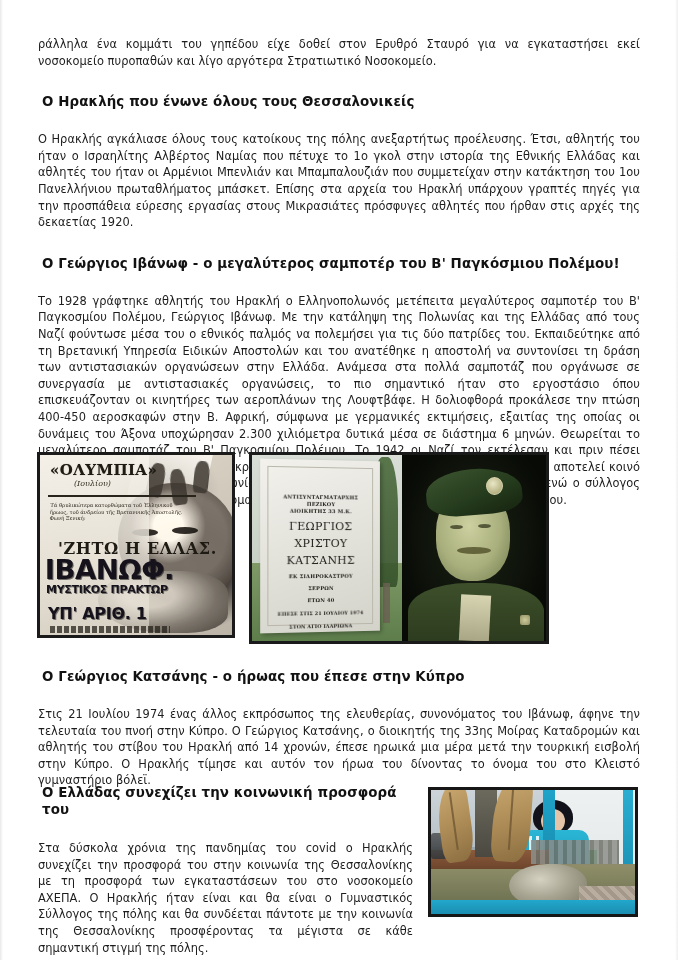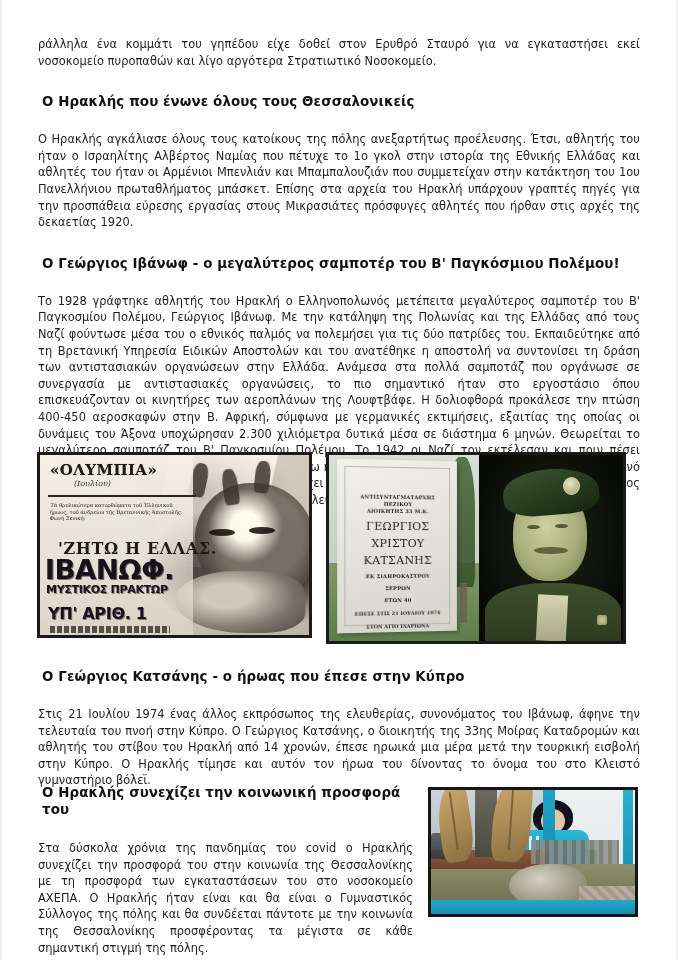--- a/index.html
+++ b/index.html
@@ -67,21 +67,21 @@
 
   .sp-a { height: 20px; }
   .sp-b { height: 18px; }
   .sp-c { height: 17px; }
 
   
   .image-band {
     position: absolute;
     left: 37px;
     top: 452px;
-    width: 589px;
+    width: 512px;
     height: 186px;
     display: flex;
     gap: 14px;
   }
   .fig {
     position: relative;
     overflow: hidden;
     border: 3px solid #1a1a1a;
     box-sizing: border-box;
     background: #111;
@@ -408,21 +408,21 @@
     </div>
   </div>
 
   <div class="content" style="top:664px;">
     <h2 class="heading">Ο Γεώργιος Κατσάνης - ο ήρωας που έπεσε στην Κύπρο</h2>
     <div class="sp-c"></div>
     <p class="para">Στις 21 Ιουλίου 1974 ένας άλλος εκπρόσωπος της ελευθερίας, συνονόματος του Ιβάνωφ, άφηνε την τελευταία του πνοή στην Κύπρο. Ο Γεώργιος Κατσάνης, ο διοικητής της 33ης Μοίρας Καταδρομών και αθλητής του στίβου του Ηρακλή από 14 χρονών, έπεσε ηρωικά μια μέρα μετά την τουρκική εισβολή στην Κύπρο. Ο Ηρακλής τίμησε και αυτόν τον ήρωα του δίνοντας το όνομα του στο Κλειστό γυμναστήριο βόλεϊ.</p>
   </div>
 
   <div class="content" style="top:780px; width:375px;">
-    <h2 class="heading">Ο Ηρακλής συνεχίζει την κοινωνική προσφορά του</h2>
+    <h2 class="heading">Ο Ελλάδας συνεχίζει την κοινωνική προσφορά του</h2>
     <div class="sp-b"></div>
     <p class="para">Στα δύσκολα χρόνια της πανδημίας του covid ο Ηρακλής συνεχίζει την προσφορά του στην κοινωνία της Θεσσαλονίκης με τη προσφορά των εγκαταστάσεων του στο νοσοκομείο ΑΧΕΠΑ. Ο Ηρακλής ήταν είναι και θα είναι ο Γυμναστικός Σύλλογος της πόλης και θα συνδέεται πάντοτε με την κοινωνία της Θεσσαλονίκης προσφέροντας τα μέγιστα σε κάθε σημαντική στιγμή της πόλης.</p>
   </div>
 
   <div class="fig-monument">
     <div class="mn-sky"></div>
     <div class="mn-wallpanel"></div>
     <div class="mn-green"></div>
     <div class="mn-mural-head"></div>
     <div class="mn-mural-face"></div>

